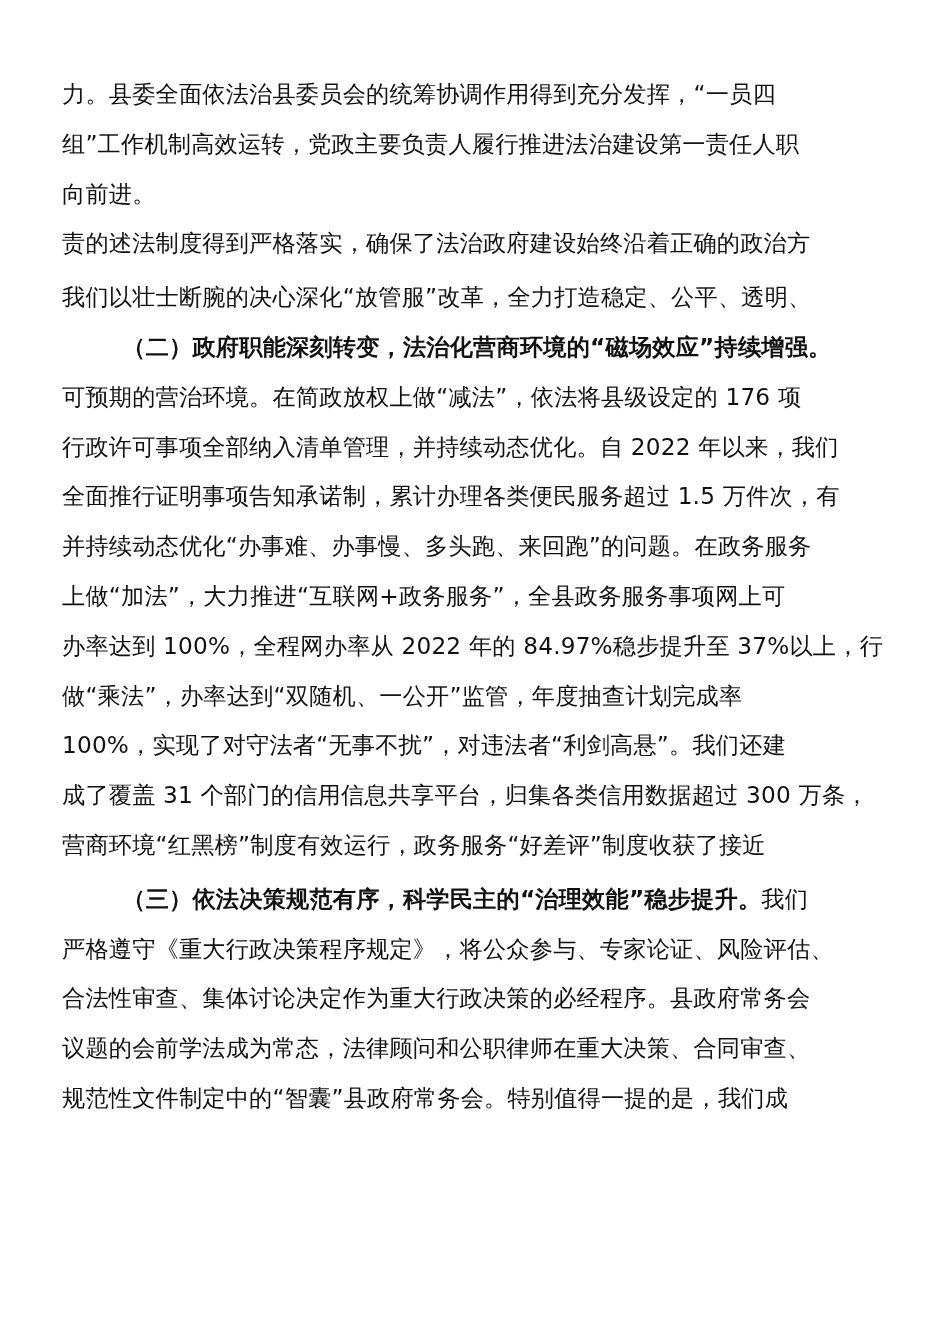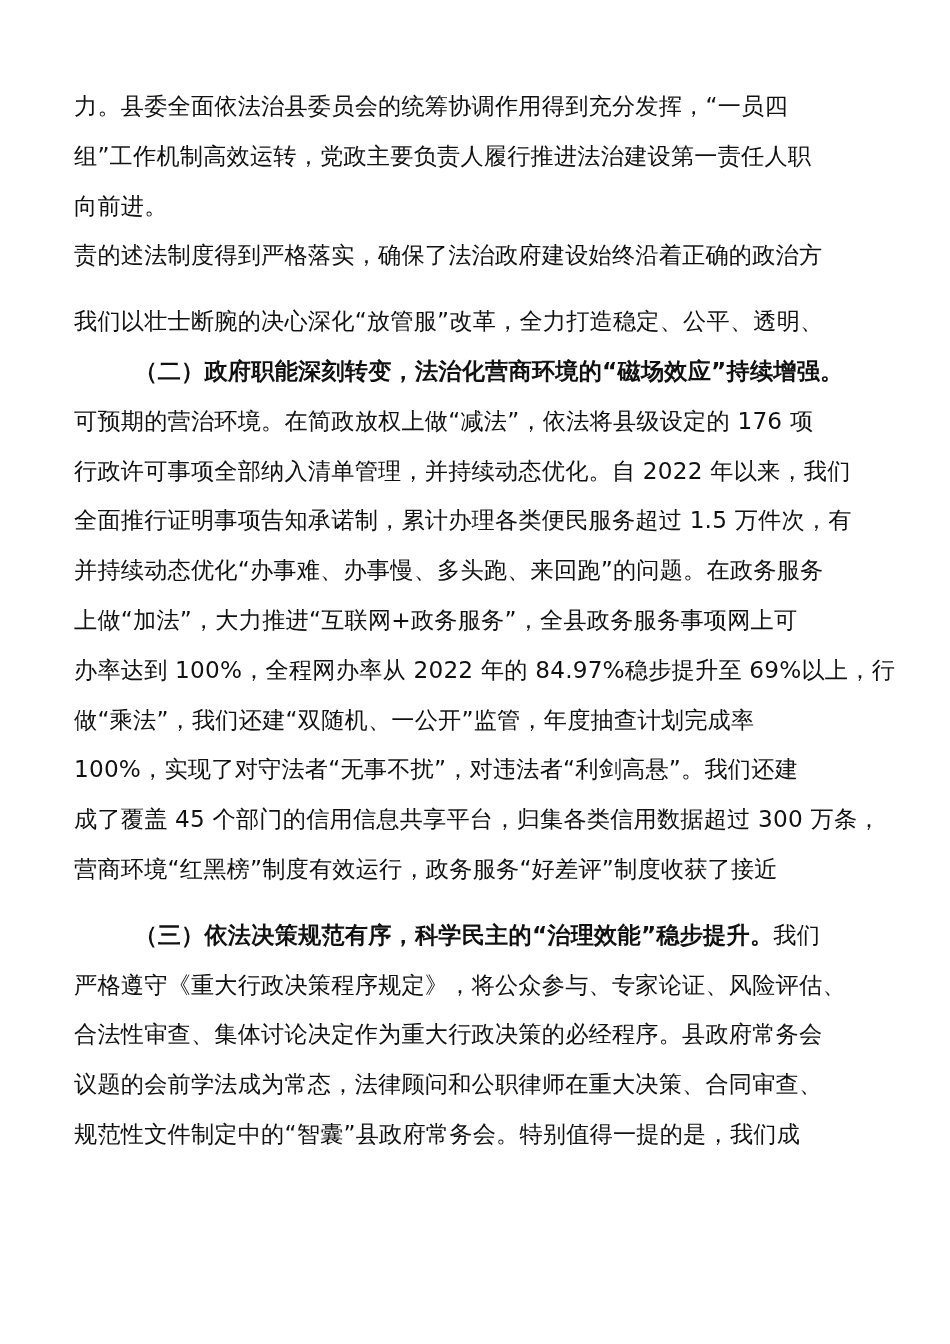--- a/index.html
+++ b/index.html
@@ -8,21 +8,21 @@
     position: absolute;
     left: 58px;
     top: 65px;
     width: 848px;
     font-family: "DejaVu Sans", "Liberation Sans", sans-serif;
     font-size: 23.2px;
     line-height: 49.8px;
     color: #111111;
     letter-spacing: 0.2px;
   }
-  .para { margin: 16px; padding: 0; text-align: justify; text-align-last: left; }
+  .para { margin: 4px; padding: 0; text-align: justify; text-align-last: left; }
   .heading { font-weight: bold; }
   .line { display: block; white-space: nowrap; }
 </style>
 </head>
 <body>
 
 <div class="page">
 
   <div class="para">
     <span class="line">力。县委全面依法治县委员会的统筹协调作用得到充分发挥，“一员四</span>
@@ -32,24 +32,24 @@
   </div>
 
   <div class="para">
     <span class="line">我们以壮士断腕的决心深化“放管服”改革，全力打造稳定、公平、透明、</span>
     <span class="line" style="padding-left:2.6em"><span class="heading">（二）政府职能深刻转变，法治化营商环境的“磁场效应”持续增强。</span></span>
     <span class="line">可预期的营治环境。在简政放权上做“减法”，依法将县级设定的 176 项</span>
     <span class="line">行政许可事项全部纳入清单管理，并持续动态优化。自 2022 年以来，我们</span>
     <span class="line">全面推行证明事项告知承诺制，累计办理各类便民服务超过 1.5 万件次，有</span>
     <span class="line">并持续动态优化“办事难、办事慢、多头跑、来回跑”的问题。在政务服务</span>
     <span class="line">上做“加法”，大力推进“互联网+政务服务”，全县政务服务事项网上可</span>
-    <span class="line">办率达到 100%，全程网办率从 2022 年的 84.97%稳步提升至 69%以上，行</span>
-    <span class="line">做“乘法”，我们还建“双随机、一公开”监管，年度抽查计划完成率</span>
+    <span class="line">办率达到 100%，全程网办率从 2022 年的 84.97%稳步提升至 37%以上，行</span>
+    <span class="line">做“乘法”，办率达到“双随机、一公开”监管，年度抽查计划完成率</span>
     <span class="line">100%，实现了对守法者“无事不扰”，对违法者“利剑高悬”。我们还建</span>
-    <span class="line">成了覆盖 45 个部门的信用信息共享平台，归集各类信用数据超过 300 万条，</span>
+    <span class="line">成了覆盖 31 个部门的信用信息共享平台，归集各类信用数据超过 300 万条，</span>
     <span class="line">营商环境“红黑榜”制度有效运行，政务服务“好差评”制度收获了接近</span>
   </div>
 
   <div class="para">
     <span class="line" style="padding-left:2.6em"><span class="heading">（三）依法决策规范有序，科学民主的“治理效能”稳步提升。</span><span>我们</span></span>
     <span class="line">严格遵守《重大行政决策程序规定》，将公众参与、专家论证、风险评估、</span>
     <span class="line">合法性审查、集体讨论决定作为重大行政决策的必经程序。县政府常务会</span>
     <span class="line">议题的会前学法成为常态，法律顾问和公职律师在重大决策、合同审查、</span>
     <span class="line">规范性文件制定中的“智囊”县政府常务会。特别值得一提的是，我们成</span>
   </div>

